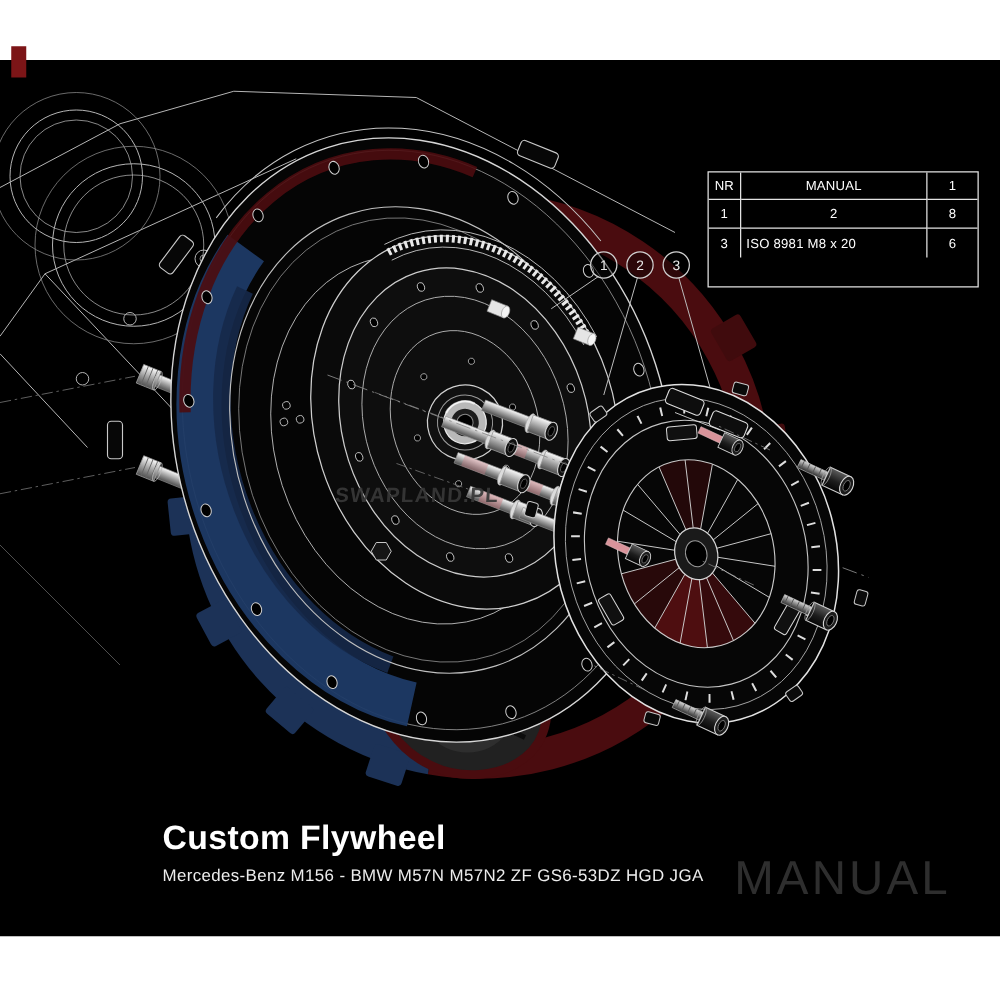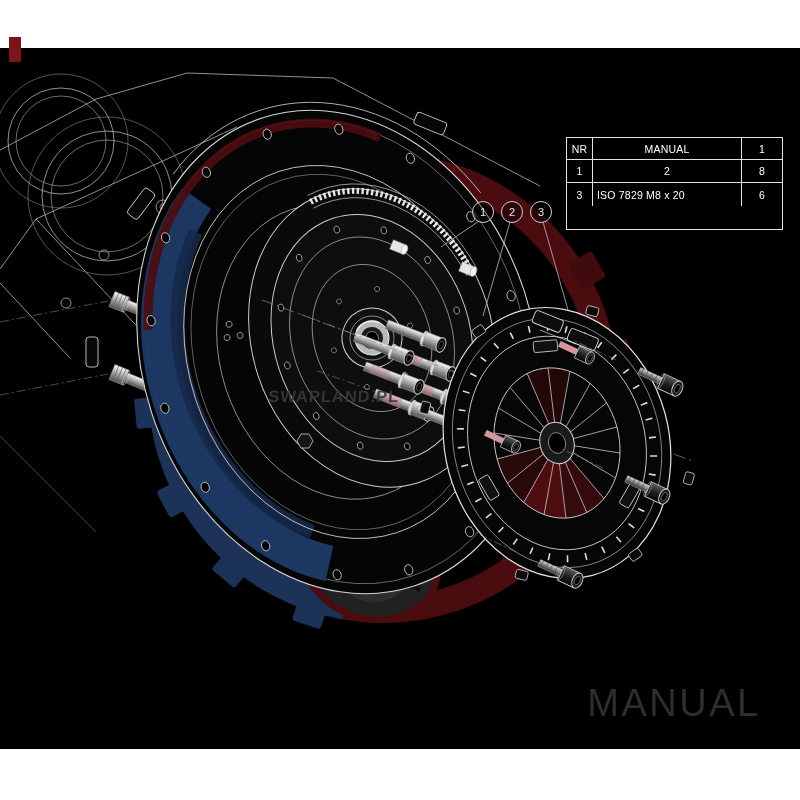--- a/index.html
+++ b/index.html
@@ -420,19 +420,23 @@
     <div class="cell">NR</div>
     <div class="cell">MANUAL</div>
 
     <div class="cell">1</div>
     <div class="cell">1</div>
 
     <div class="cell">2</div>
     <div class="cell">8</div>
 
     <div class="cell lastrow">3</div>
-    <div class="cell part lastrow">ISO 7829 M8 x 20</div>
+    <div class="cell part lastrow">ISO 8981 M8 x 20</div>
     <div class="cell lastrow">6</div>
   </div>
 
+  <div class="title-block">
+    <h1>Custom Flywheel</h1>
+    <div class="subtitle">Mercedes-Benz M156 - BMW M57N M57N2 ZF GS6-53DZ HGD JGA</div>
+  </div>
 
   <div class="manual-label">MANUAL</div>
 </div>
 
 </body></html>

